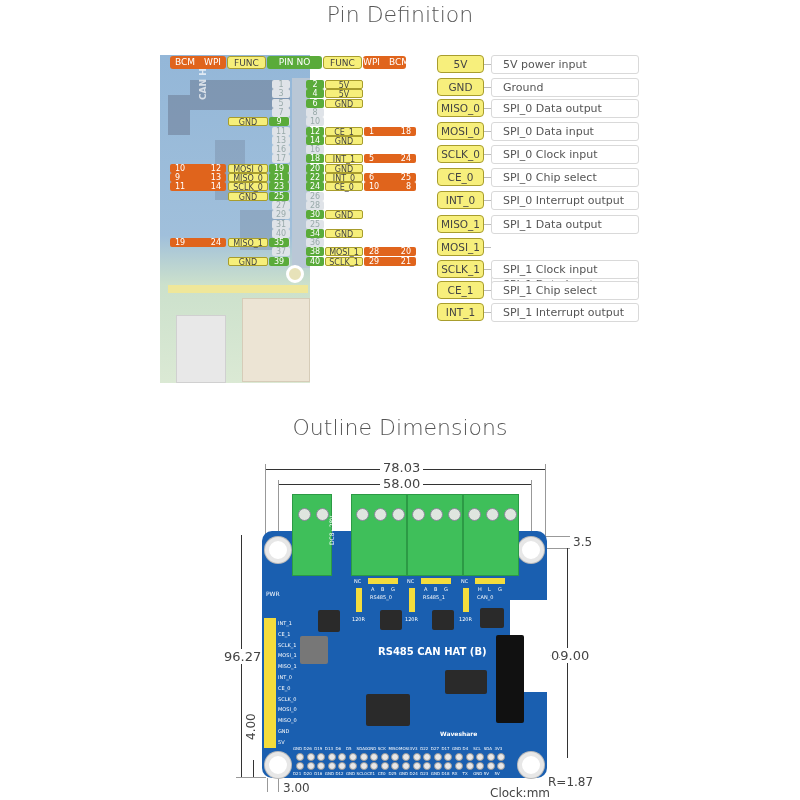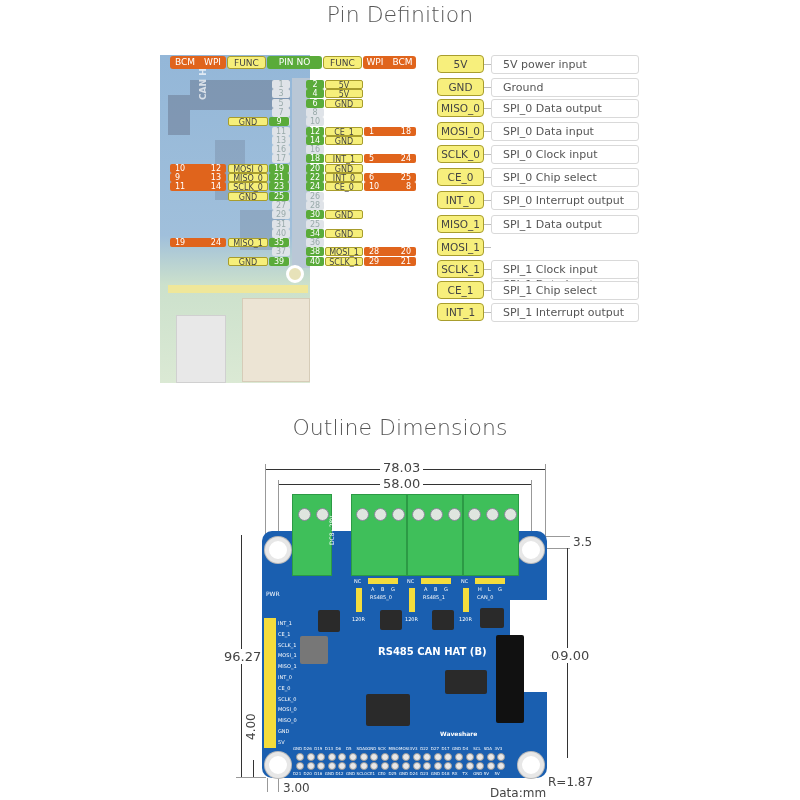--- a/index.html
+++ b/index.html
@@ -56,21 +56,21 @@
   <div class="hole" style="left:286px;top:265px;width:12px;height:12px;"></div>
   <div style="position:absolute;left:198px;top:100px;transform:rotate(-90deg);transform-origin:left top;font-size:9px;color:#fff;opacity:.7;font-weight:bold;">CAN HAT (B)</div>
 </div>
 
 <div class="hdr orange" style="left:170px;width:56px;">
   <span style="margin-right:9px;">BCM</span><span>WPI</span>
 </div>
 <div class="hdr yellow" style="left:227px;width:39px;">FUNC</div>
 <div class="hdr green" style="left:267px;width:55px;">PIN NO</div>
 <div class="hdr yellow" style="left:323px;width:39px;">FUNC</div>
-<div class="hdr orange" style="left:363px;width:53px;text-align:center;">
+<div class="hdr orange" style="left:363px;width:43px;text-align:center;">
   <span style="margin-right:9px;">WPI</span><span>BCM</span>
 </div>
 
 <div id="pin-grid">
     <div class="cell grey" style="left:272px;top:80px;width:18px;">1</div>
     <div class="cell grey" style="left:272px;top:89.3px;width:18px;">3</div>
     <div class="cell grey" style="left:272px;top:98.6px;width:18px;">5</div>
     <div class="cell grey" style="left:272px;top:107.9px;width:18px;">7</div>
     <div class="cell grey" style="left:272px;top:117.2px;width:18px;">9</div>
     <div class="cell grey" style="left:272px;top:126.5px;width:18px;">11</div>
@@ -258,21 +258,21 @@
   <div class="dim-text" style="left:224px;top:649px;background:#fff;">96.27</div>
 
   <div class="dline" style="left:253px;top:760px;width:1px;height:17px;"></div>
   <div class="dim-text" style="left:244px;top:740px;transform:rotate(-90deg);transform-origin:left top;font-size:12px;">4.00</div>
 
   <div class="dline" style="left:267px;top:778px;width:1px;height:14px;background:#999;"></div>
   <div class="dline" style="left:278px;top:778px;width:1px;height:14px;background:#999;"></div>
   <div class="dim-text" style="left:283px;top:781px;font-size:12px;">3.00</div>
 
   <div class="dim-text" style="left:548px;top:775px;font-size:12px;">R=1.87</div>
-  <div class="dim-text" style="left:490px;top:786px;font-size:12px;">Data:mm</div>
+  <div class="dim-text" style="left:490px;top:786px;font-size:12px;">Clock:mm</div>
 </div>
 
 <div>
   <div class="board"></div>
   <div class="board-cut"></div>
   <div class="mhole" style="left:265px;top:537px;"></div>
   <div class="mhole" style="left:518px;top:537px;"></div>
   <div class="mhole" style="left:265px;top:752px;"></div>
   <div class="mhole" style="left:518px;top:752px;"></div>
 

